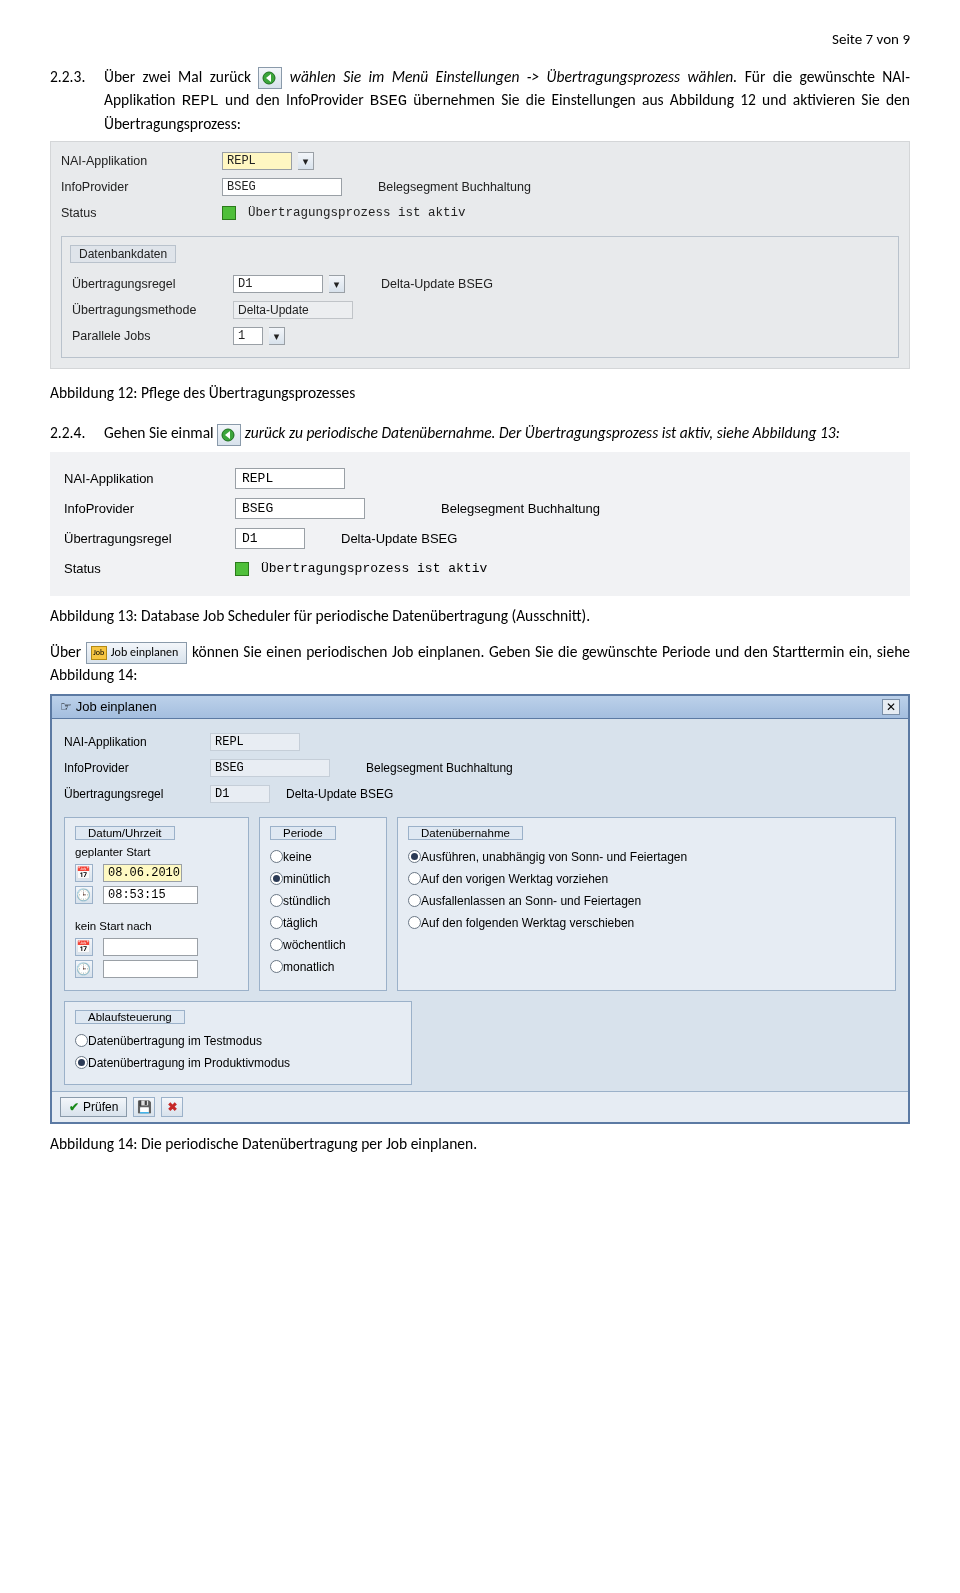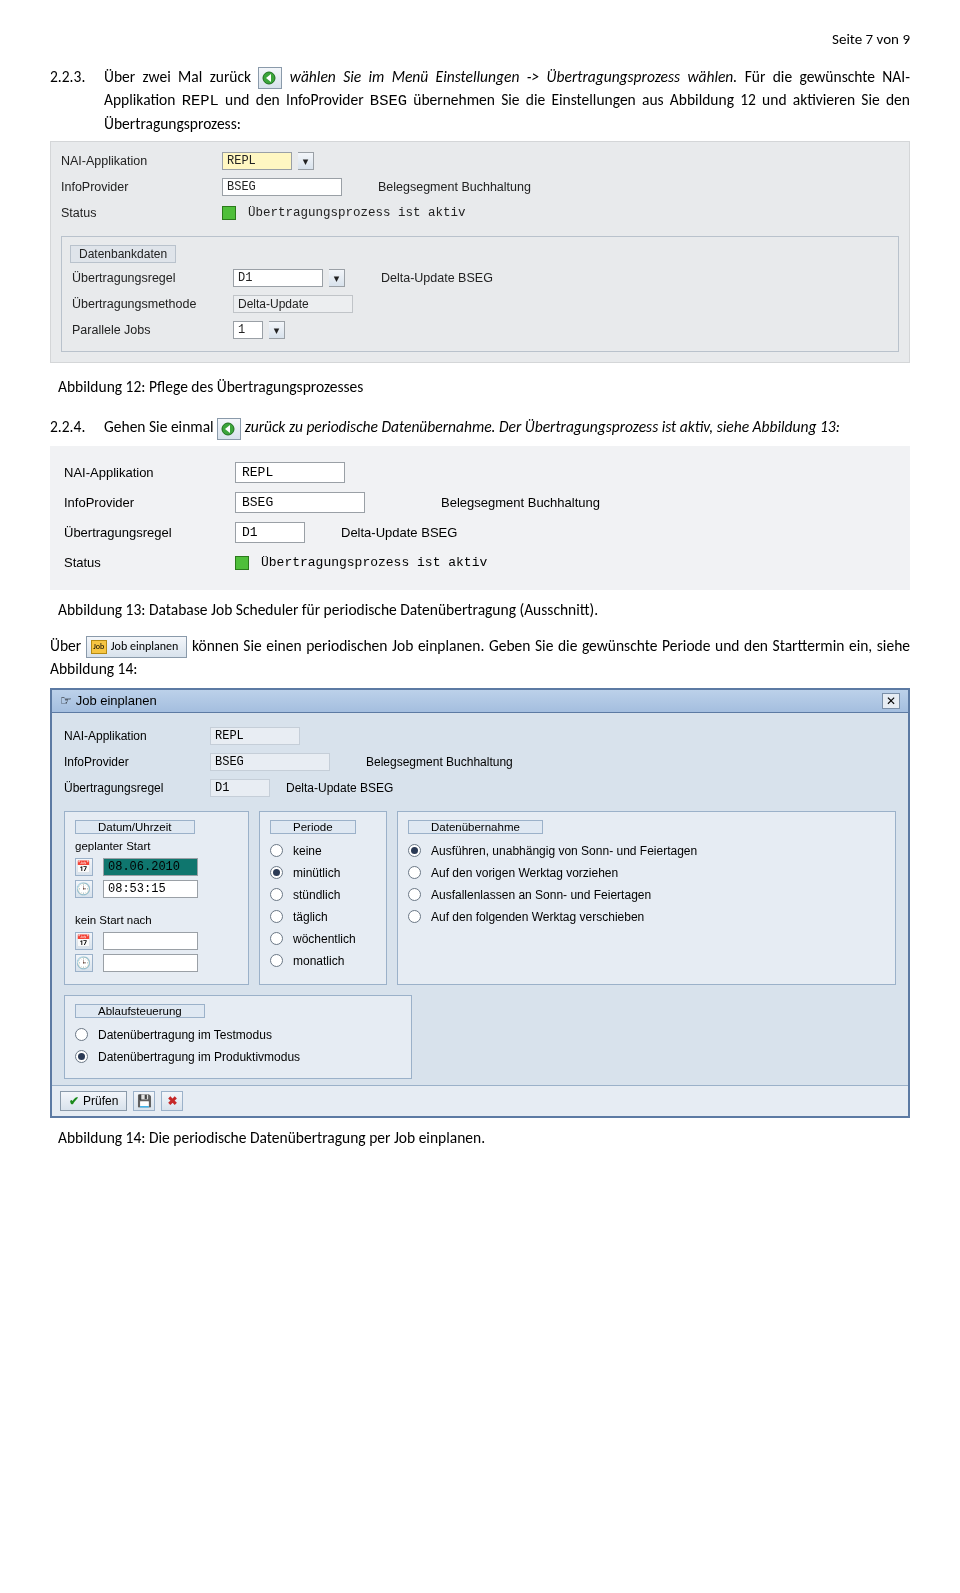--- a/index.html
+++ b/index.html
@@ -80,23 +80,24 @@
   }
   .group-title {
     position: relative;
     top: -2px;
     left: -2px;
     display: inline-block;
     background: #dfe4ea;
     border: 1px solid #b9c2cc;
     padding: 1px 8px;
     font-size: 12px;
+    margin-bottom: 6px;
   }
   .caption {
-    margin: 6px 0 16px 8px;
+    margin: 6px 0 16px 0;
   }
   .icon-back {
     display: inline-flex;
     align-items: center;
     justify-content: center;
     width: 24px;
     height: 22px;
     border: 1px solid #8a9aaa;
     background: linear-gradient(#f3f6fa,#d8e2ec);
     vertical-align: middle;
@@ -187,41 +188,41 @@
   .dgroup {
     border: 1px solid #9bb1c9;
     background: #e6ecf3;
     padding: 8px 10px 10px 10px;
     position: relative;
   }
   .dgroup-title {
     display: inline-block;
     background: #dfe8f2;
     border: 1px solid #9bb1c9;
-    padding: 0 22px;
+    padding: 0 12px;
     font-size: 11.5px;
     margin-bottom: 6px;
   }
   .dialog-footer {
     border-top: 1px solid #9bb1c9;
     background: #e6ecf3;
     padding: 5px 8px;
     display: flex;
     gap: 6px;
     align-items: center;
   }
   .sq-btn {
     width: 22px; height: 20px;
     border: 1px solid #9bb1c9;
     background: linear-gradient(#f3f6fa,#d8e2ec);
     display: inline-flex;
     align-items: center; justify-content: center;
   }
   .radio-row, .chk-row {
-    display: flex; align-items: center; gap: 10px;
+    display: flex; align-items: center; gap: 0;
     min-height: 22px;
     text-align: right;
   }
   .sap-box2 {
     background: #f1f2f4;
     padding: 12px 14px;
     margin: 6px 0 10px 0;
     font-family: Arial, sans-serif;
     font-size: 13px;
   }
@@ -390,21 +391,21 @@
       <div class="sap-desc" style="margin-left:10px">Delta-Update BSEG</div>
     </div>
 
     <div class="dialog-groups">
 
       <div class="dgroup" style="width:185px">
         <div class="dgroup-title">Datum/Uhrzeit</div>
         <div style="font-size:11.5px;margin-bottom:4px">geplanter Start</div>
         <div class="sap-row" style="min-height:22px">
           <span class="miniicon">📅</span>
-          <div class="sap-input" style="width:95px;background:#0f766e">08.06.2010</div>
+          <div class="sap-input" style="width:79px;background:#fef9c3">08.06.2010</div>
         </div>
         <div class="sap-row" style="min-height:22px">
           <span class="miniicon">🕒</span>
           <div class="sap-input" style="width:95px;background:#fff">08:53:15</div>
         </div>
         <div style="font-size:11.5px;margin:14px 0 4px 0">kein Start nach</div>
         <div class="sap-row" style="min-height:22px">
           <span class="miniicon">📅</span>
           <div class="sap-input" style="width:95px;background:#fff"></div>
         </div>

